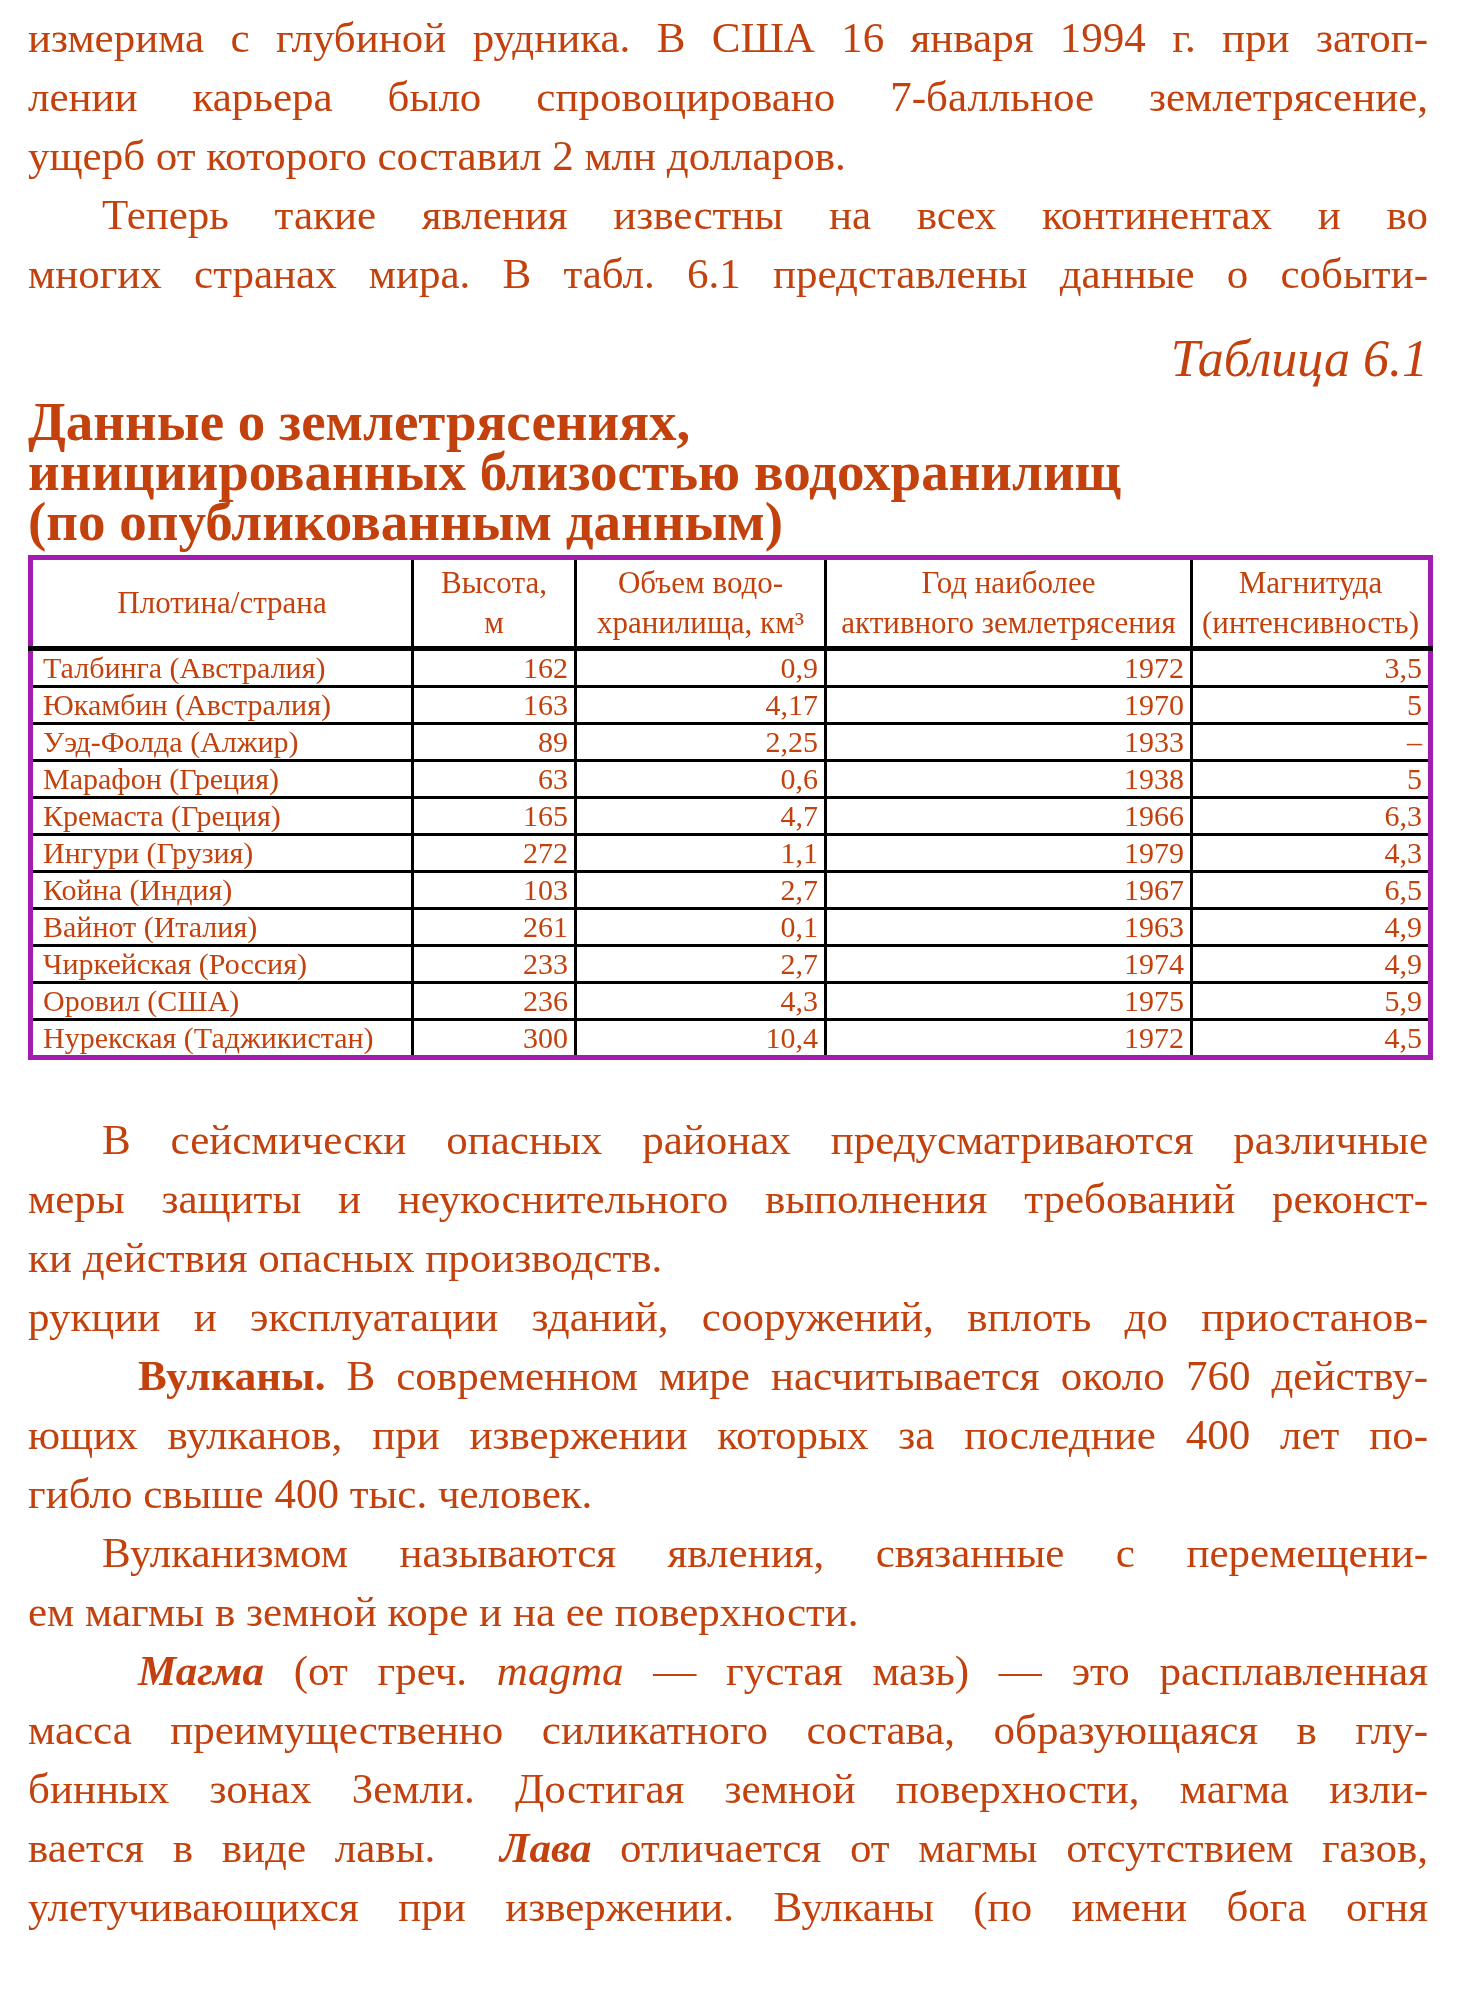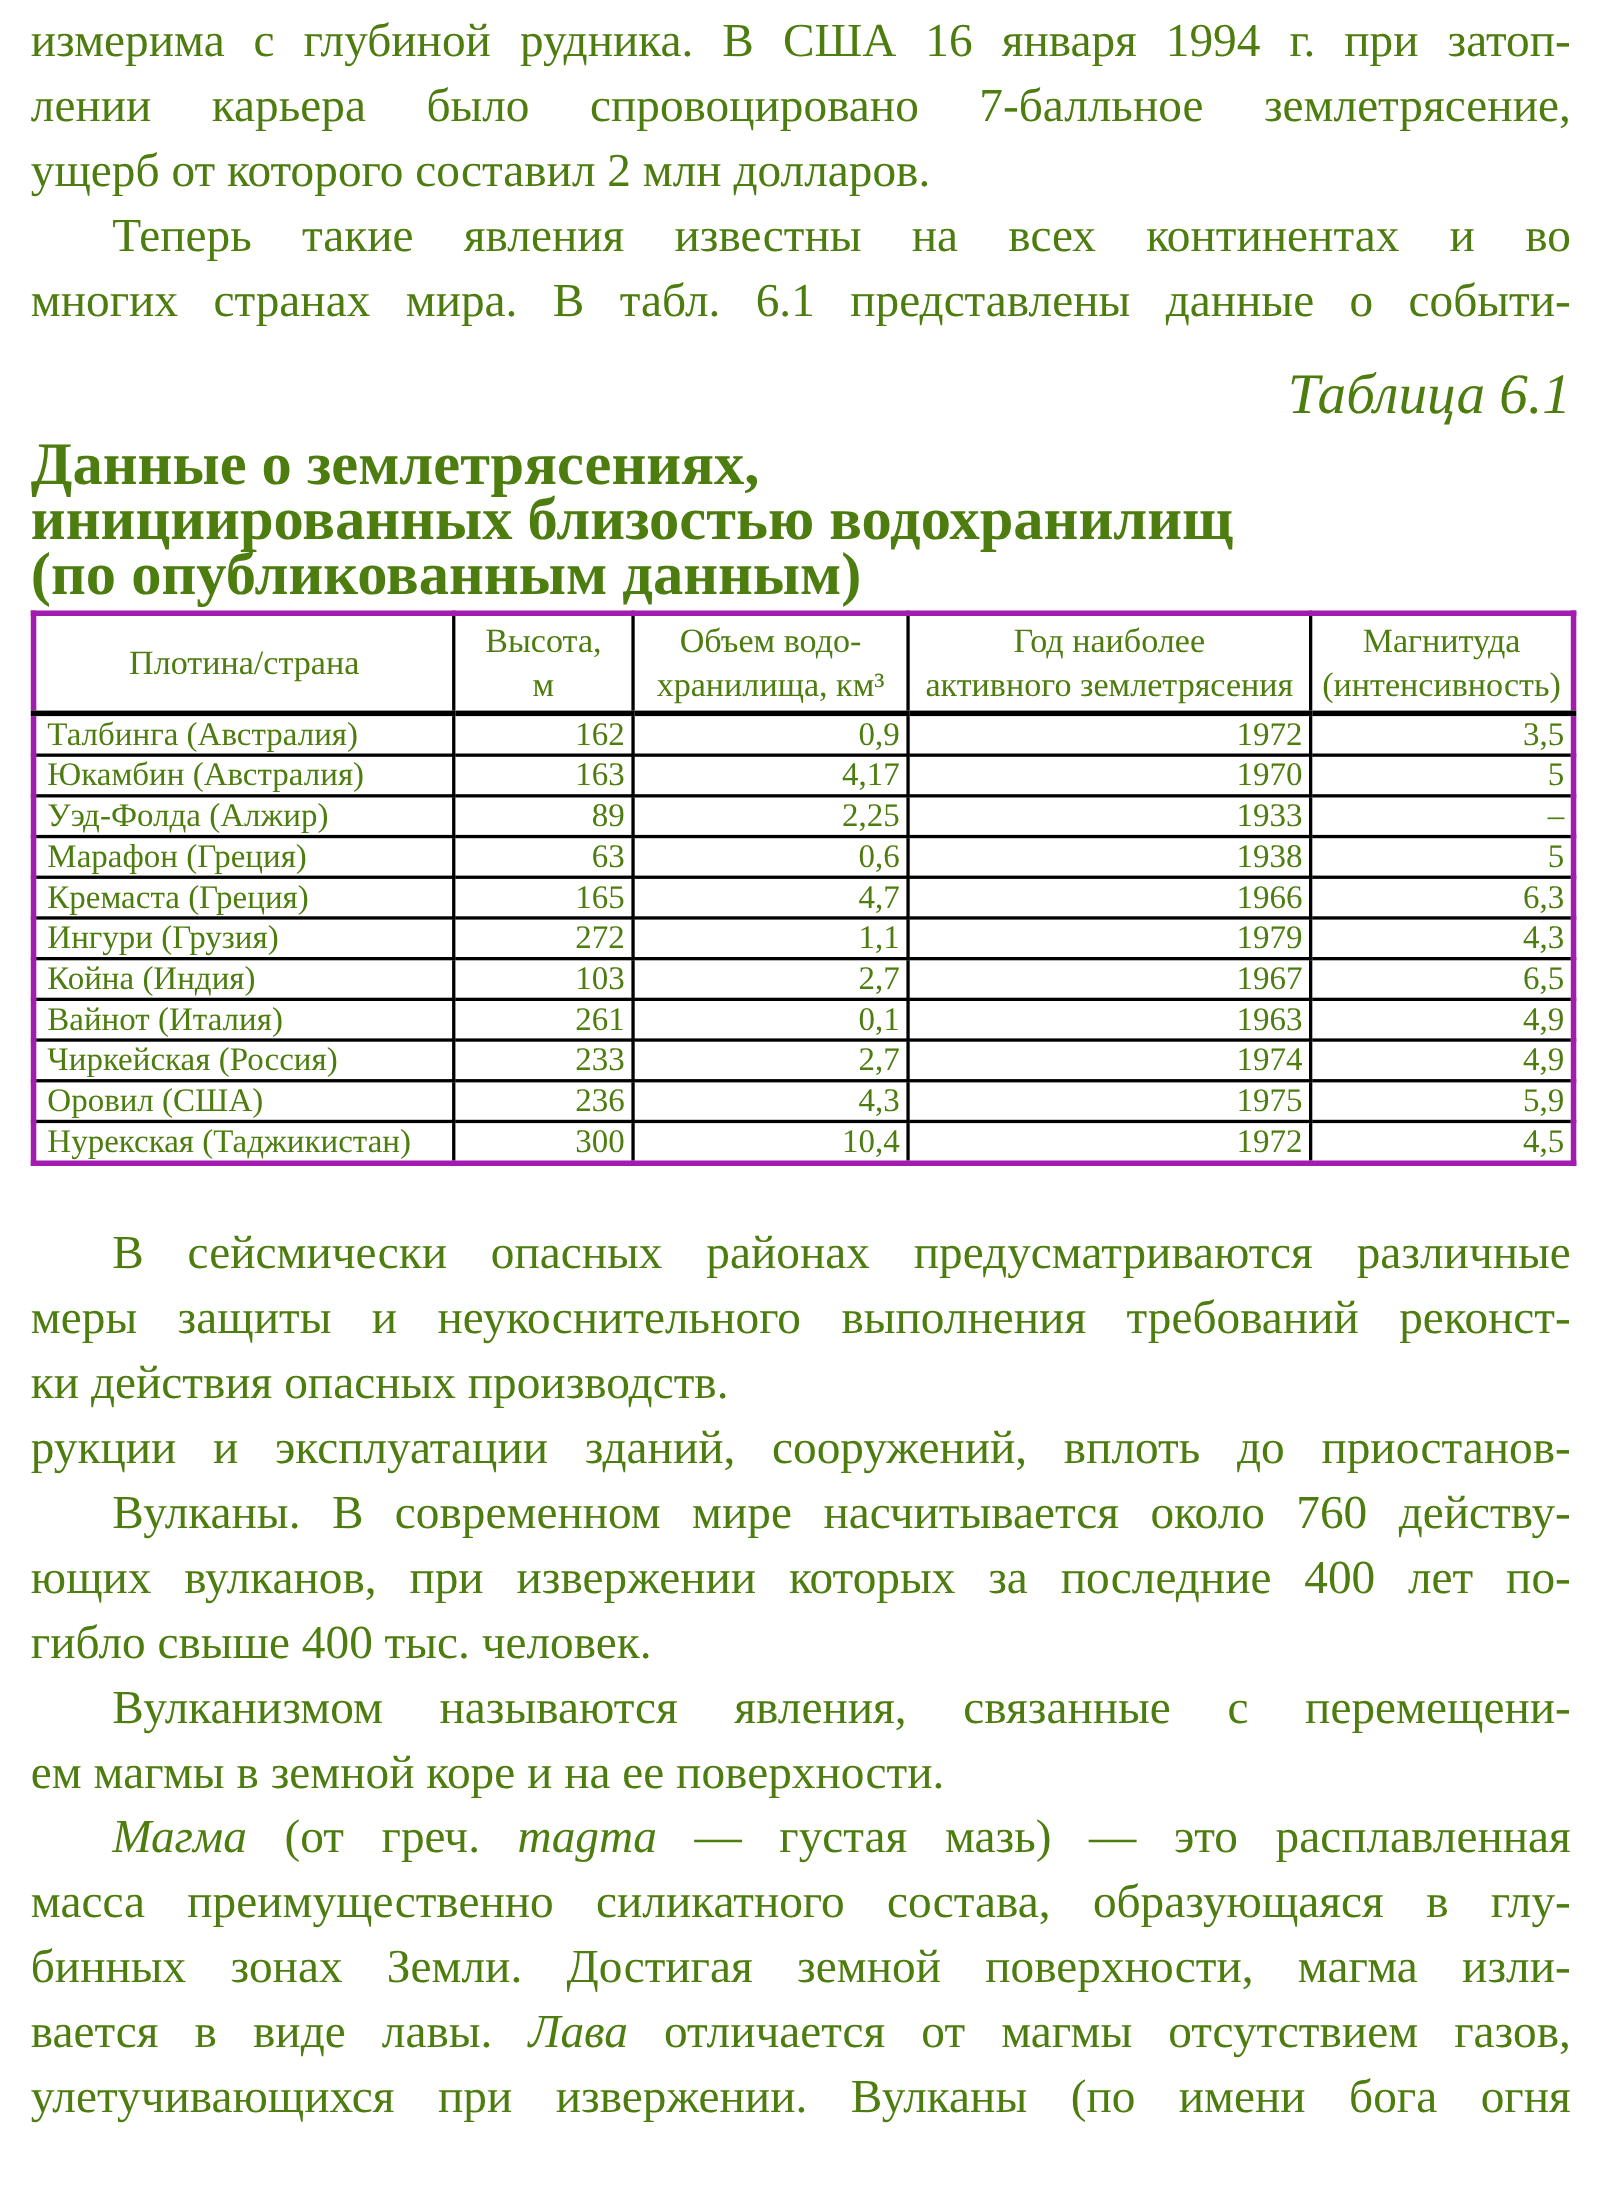--- a/index.html
+++ b/index.html
@@ -2,37 +2,37 @@
 <html lang="ru"><head>
 <meta charset="utf-8">
 <style>
   * { margin: 0; padding: 0; box-sizing: border-box; }
   html, body { background: #ffffff; }
   .page {
     position: relative;
     width: 1457px;
     height: 1990px;
     background: #ffffff;
-    color: #4d7c0f;
+    color: #c2410c;
     font-family: "Liberation Serif", "DejaVu Serif", serif;
     padding: 8px 29px 0 28px;
     overflow: hidden;
   }
   
   .para { width: 1400px; }
   .line {
     font-size: 43px;
     line-height: 59px;
     height: 59px;
     text-align: left;
     white-space: normal;
   }
   .line.just { text-align: justify; text-align-last: justify; }
   .line.indent { text-indent: 74px; }
-  .b { font-weight: normal; }
+  .b { font-weight: bold; margin-left: 36px; }
   .i { font-style: italic; }
 
   .caption {
     margin-top: 32px;
     width: 1400px;
     text-align: right;
     font-style: italic;
     font-size: 52px;
     line-height: 48px;
   }

